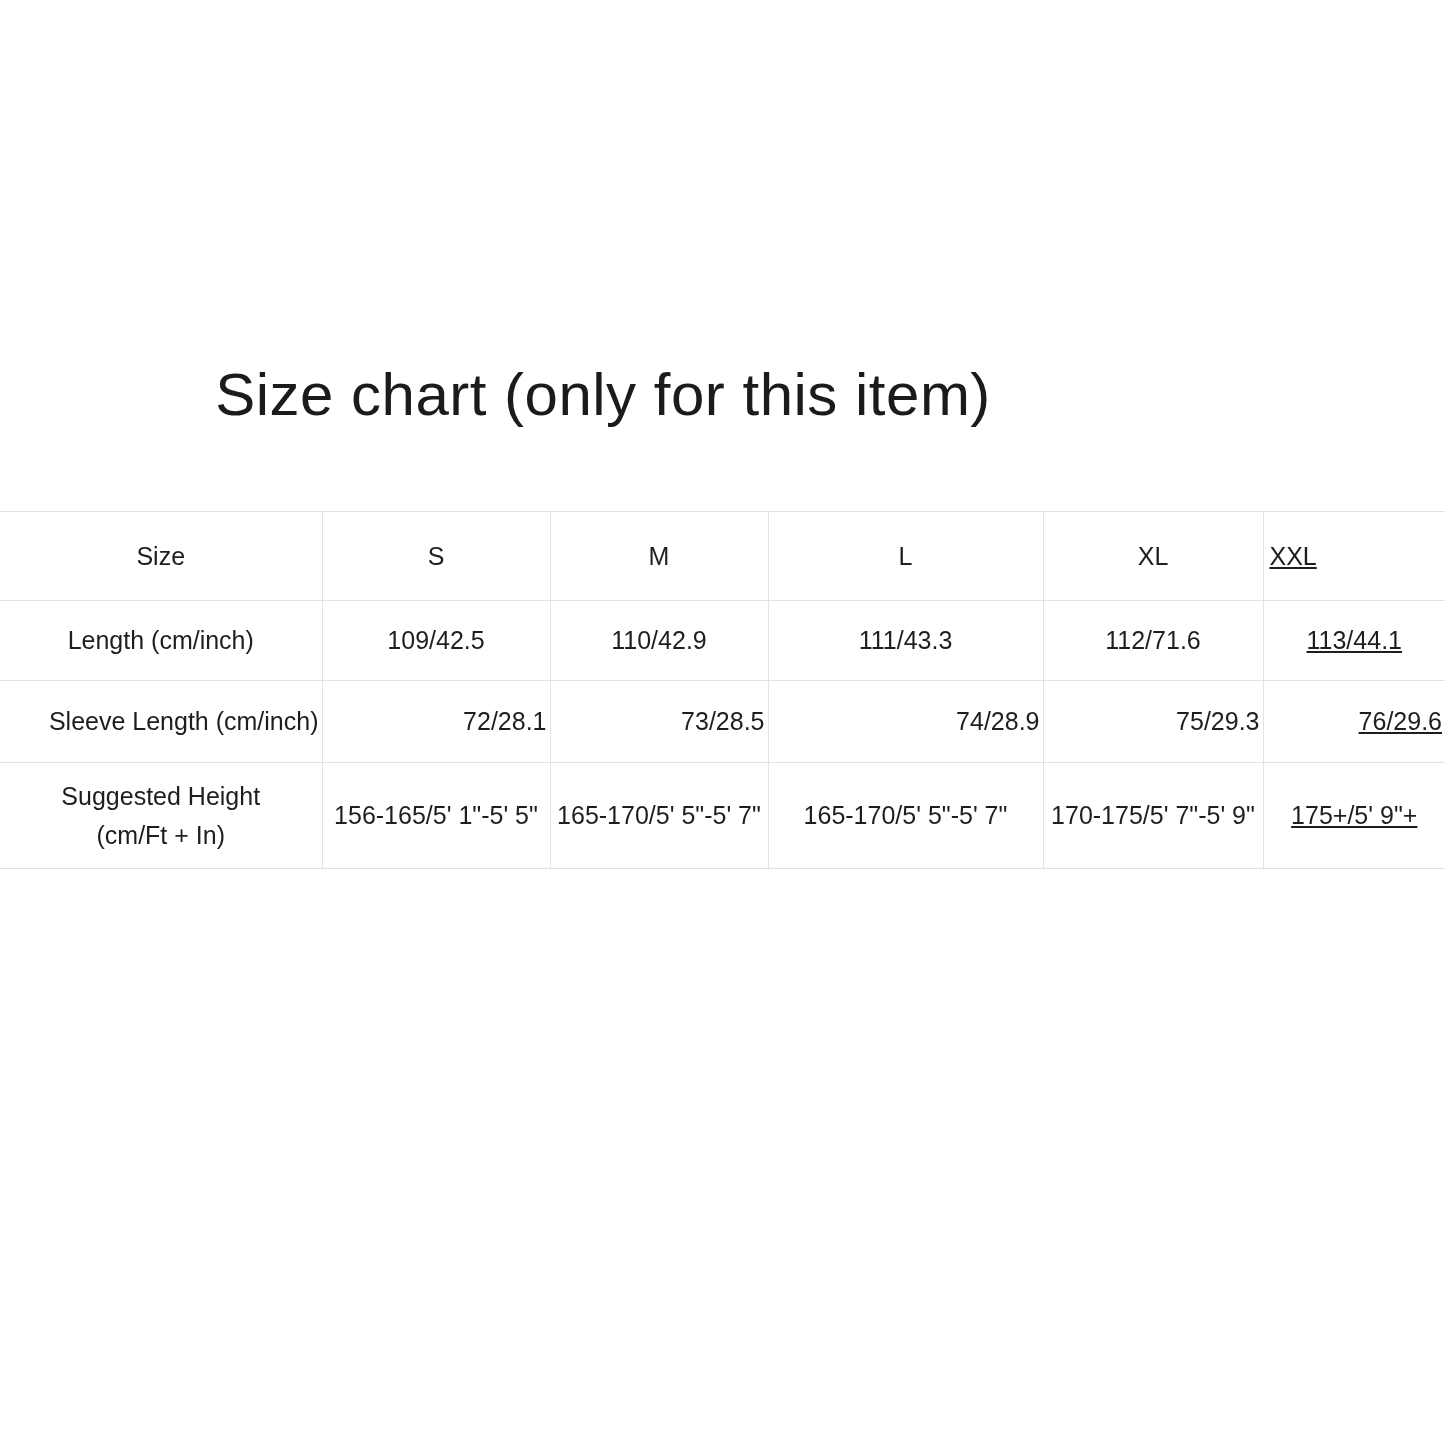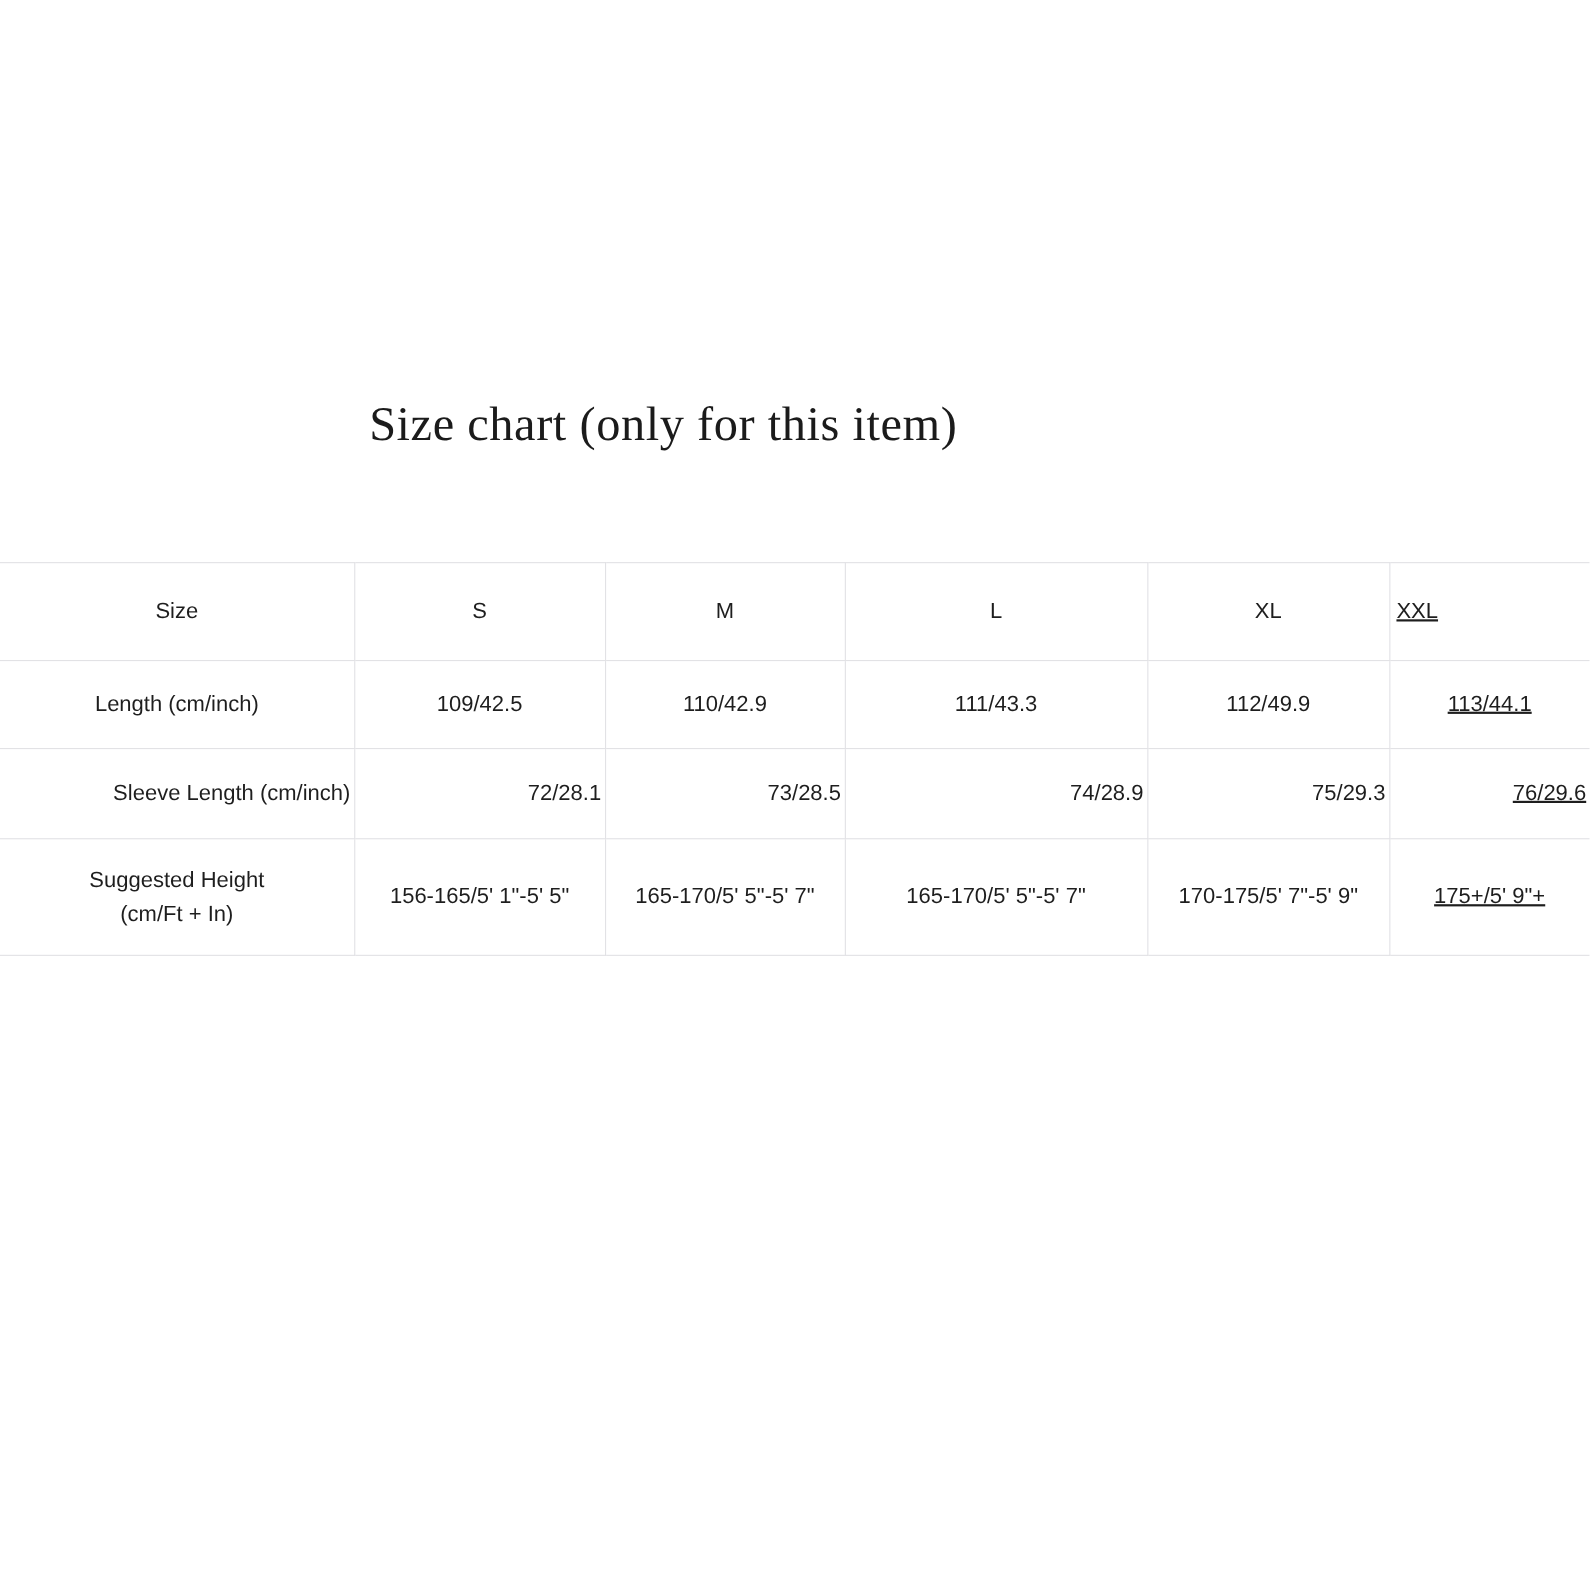--- a/index.html
+++ b/index.html
@@ -14,38 +14,37 @@
     background: #ffffff;
     font-family: "Liberation Sans", sans-serif;
     color: #1e1e1e;
   }
   .page-title {
     position: absolute;
     top: 360px;
     left: 0;
     width: 1206px;
     text-align: center;
-    font-size: 44px;
+    font-size: 60px;
     font-weight: 400;
     letter-spacing: 0.5px;
     color: #1b1b1b;
-    font-family: Liberation Serif, serif;
   }
   table.size-chart {
     position: absolute;
     top: 511px;
     left: 0;
     width: 1445px;
     border-collapse: collapse;
     table-layout: fixed;
   }
   .size-chart th,
   .size-chart td {
     border: 1px solid #e2e2e5;
-    font-size: 20px;
+    font-size: 25px;
     font-weight: 400;
     color: #1e1e1e;
     text-align: center;
     vertical-align: middle;
     padding: 2px 3px;
     line-height: 1.55;
     overflow: hidden;
   }
   .size-chart .col-first { border-left: none; }
   .size-chart .col-last  { border-right: none; text-decoration: underline; }
@@ -84,21 +83,21 @@
       <th>XL</th>
       <th class="col-last header-xxl">XXL</th>
     </tr>
   </thead>
   <tbody>
     <tr class="row-h77">
       <td class="col-first row-label">Length (cm/inch)</td>
       <td>109/42.5</td>
       <td>110/42.9</td>
       <td>111/43.3</td>
-      <td>112/49.9</td>
+      <td>112/71.6</td>
       <td class="col-last">113/44.1</td>
     </tr>
     <tr class="row-h79">
       <td class="col-first row-label">Sleeve Length (cm/inch)</td>
       <td>72/28.1</td>
       <td>73/28.5</td>
       <td>74/28.9</td>
       <td>75/29.3</td>
       <td class="col-last">76/29.6</td>
     </tr>

